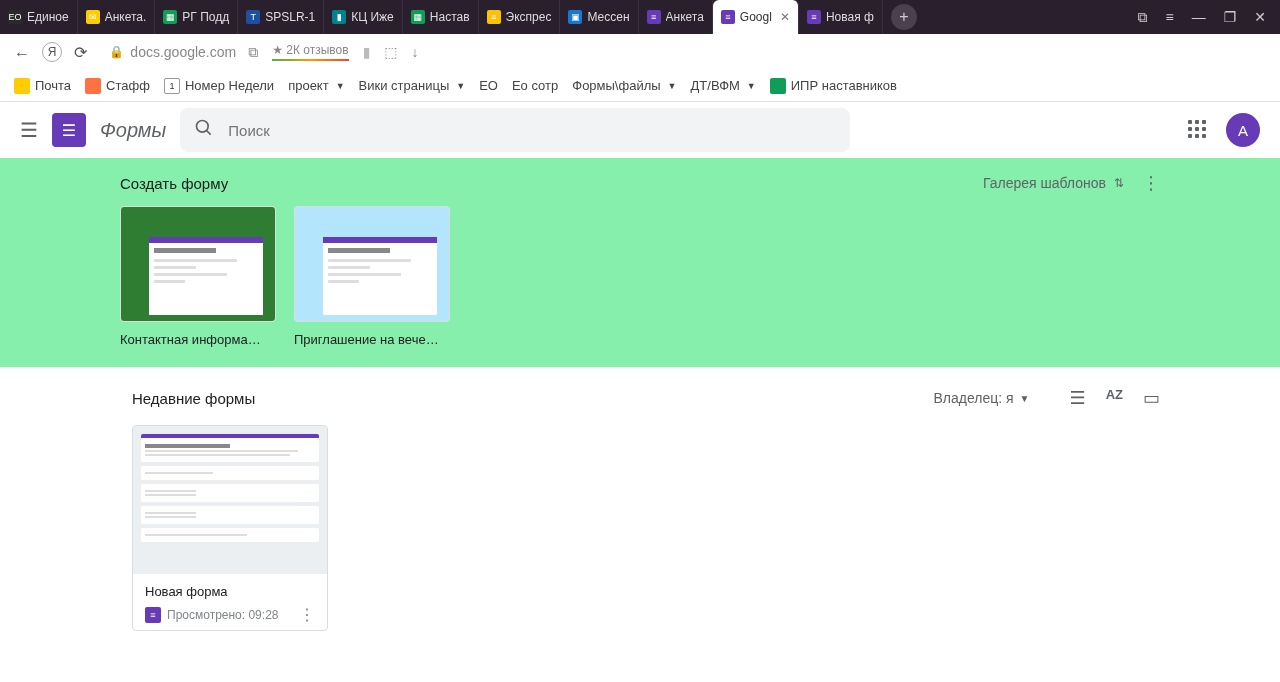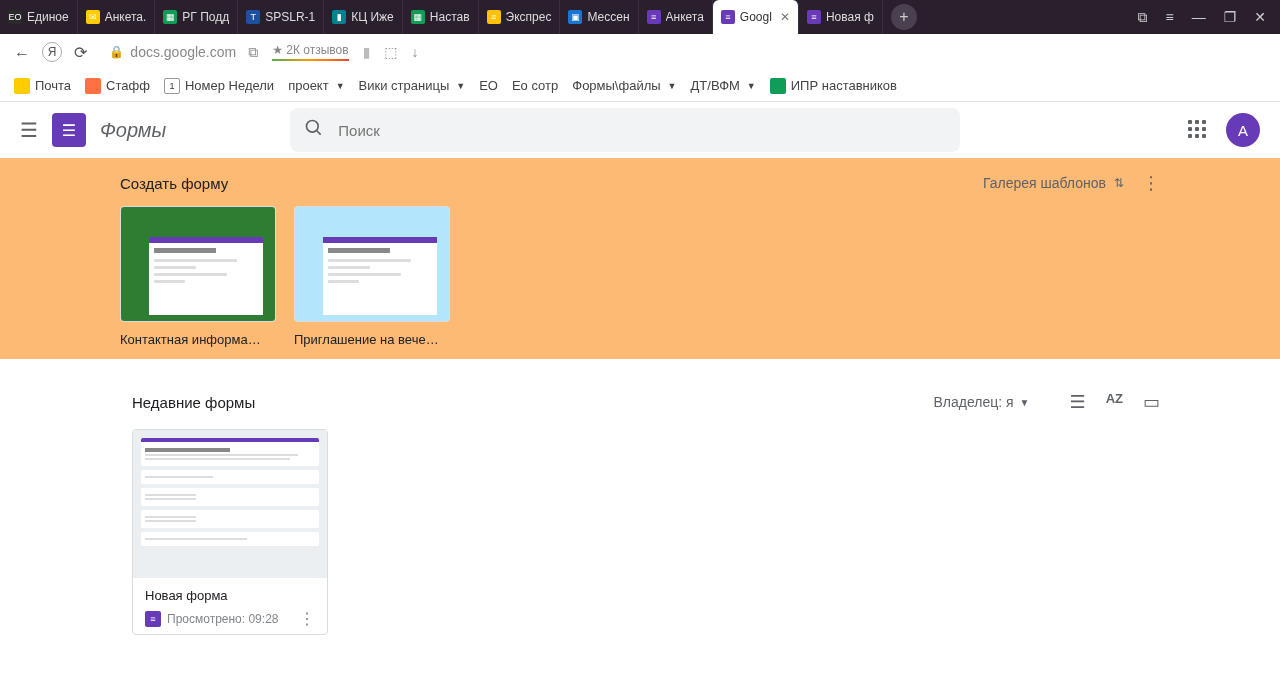--- a/index.html
+++ b/index.html
@@ -30,48 +30,48 @@
   .bm-row { height: 32px; display: flex; align-items: center; gap: 14px; padding: 0 14px; font-size: 13px; color: #444; border-bottom: 1px solid #e0e0e0; background: #fff; }
   .bm { display: flex; align-items: center; gap: 5px; cursor: pointer; }
   .bm .bic { width: 16px; height: 16px; border-radius: 2px; }
   .bm .caret { font-size: 9px; margin-left: 2px; }
 
   
   .app-header { height: 56px; display: flex; align-items: center; padding: 0 20px; gap: 14px; background: #fff; }
   .burger { font-size: 20px; color: #5f6368; cursor: pointer; }
   .logo-box { width: 34px; height: 34px; background: #673ab7; border-radius: 4px; display: flex; align-items: center; justify-content: center; color: #fff; font-size: 16px; }
   .app-title { font-size: 20px; color: #5f6368; font-style: italic; }
-  .search-wrap { flex: 1; max-width: 670px; margin-left: 110px; height: 44px; background: #f1f3f4; border-radius: 8px; display: flex; align-items: center; padding: 0 14px; gap: 14px; }
+  .search-wrap { flex: 1; max-width: 670px; height: 44px; background: #f1f3f4; border-radius: 8px; display: flex; align-items: center; padding: 0 14px; gap: 14px; }
   .search-wrap .sic { color: #5f6368; font-size: 18px; }
   .search-wrap input { border: none; background: transparent; outline: none; font-size: 15px; color: #5f6368; flex: 1; }
   .hdr-right { margin-left: auto; display: flex; align-items: center; gap: 18px; }
   .apps-grid { width: 20px; height: 20px; display: grid; grid-template-columns: repeat(3,4px); grid-template-rows: repeat(3,4px); gap: 3px; cursor: pointer; }
   .apps-grid i { background: #5f6368; border-radius: 1px; }
   .avatar { width: 34px; height: 34px; border-radius: 50%; background: #673ab7; color: #fff; display: flex; align-items: center; justify-content: center; font-size: 15px; cursor: pointer; }
 
   
-  .tpl-section { background: #fdba74; padding: 14px 0 12px; }
+  .tpl-section { background: #86efac; padding: 14px 0 20px; }
   .tpl-inner { width: 1040px; margin: 0 auto; }
   .tpl-head { display: flex; align-items: center; margin-bottom: 12px; }
   .tpl-head h2 { font-size: 15px; font-weight: 400; color: #202124; }
   .tpl-gal { margin-left: auto; display: flex; align-items: center; gap: 8px; font-size: 14px; color: #5f6368; cursor: pointer; }
   .tpl-more { margin-left: 18px; font-size: 18px; color: #5f6368; cursor: pointer; }
   .tpl-row { display: flex; gap: 18px; }
   .tpl-card { width: 156px; cursor: pointer; }
   .tpl-thumb { width: 156px; height: 116px; background: #fff; border: 1px solid #dadce0; border-radius: 4px; overflow: hidden; position: relative; }
   .tpl-name { margin-top: 10px; font-size: 13px; color: #202124; white-space: nowrap; overflow: hidden; text-overflow: ellipsis; }
   .plus { position: absolute; inset: 0; display: flex; align-items: center; justify-content: center; }
   .plus svg { width: 44px; height: 44px; }
   .th-bg { position: absolute; inset: 0; }
   .th-form { position: absolute; left: 28px; right: 12px; top: 30px; bottom: 6px; background: #fff; border-top: 6px solid #673ab7; padding: 5px; }
   .th-form .ln { height: 3px; background: #ddd; margin: 4px 0; border-radius: 1px; }
   .th-form .t { width: 60%; height: 5px; background: #888; margin-bottom: 6px; }
 
   
-  .recent-section { width: 1040px; margin: 12px auto; padding-top: 20px; padding-left: 12px; }
+  .recent-section { width: 1040px; margin: 0 auto; padding-top: 20px; padding-left: 12px; }
   .rec-head { display: flex; align-items: center; margin-bottom: 16px; }
   .rec-head h2 { font-size: 15px; font-weight: 400; color: #202124; }
   .owner { margin-left: auto; display: flex; align-items: center; gap: 6px; font-size: 14px; color: #5f6368; cursor: pointer; }
   .rec-tools { display: flex; gap: 20px; margin-left: 40px; color: #5f6368; font-size: 18px; }
   .rec-tools span { cursor: pointer; }
   .rec-grid { display: flex; align-items: flex-end; }
   .rec-card { width: 196px; border: 1px solid #dadce0; border-radius: 4px; overflow: hidden; cursor: pointer; }
   .rec-thumb { height: 148px; background: #eceff1; padding: 8px; display: flex; flex-direction: column; gap: 4px; }
   .rec-thumb .blk { background: #fff; border-radius: 2px; padding: 4px; }
   .rec-thumb .hdr { border-top: 4px solid #673ab7; }

